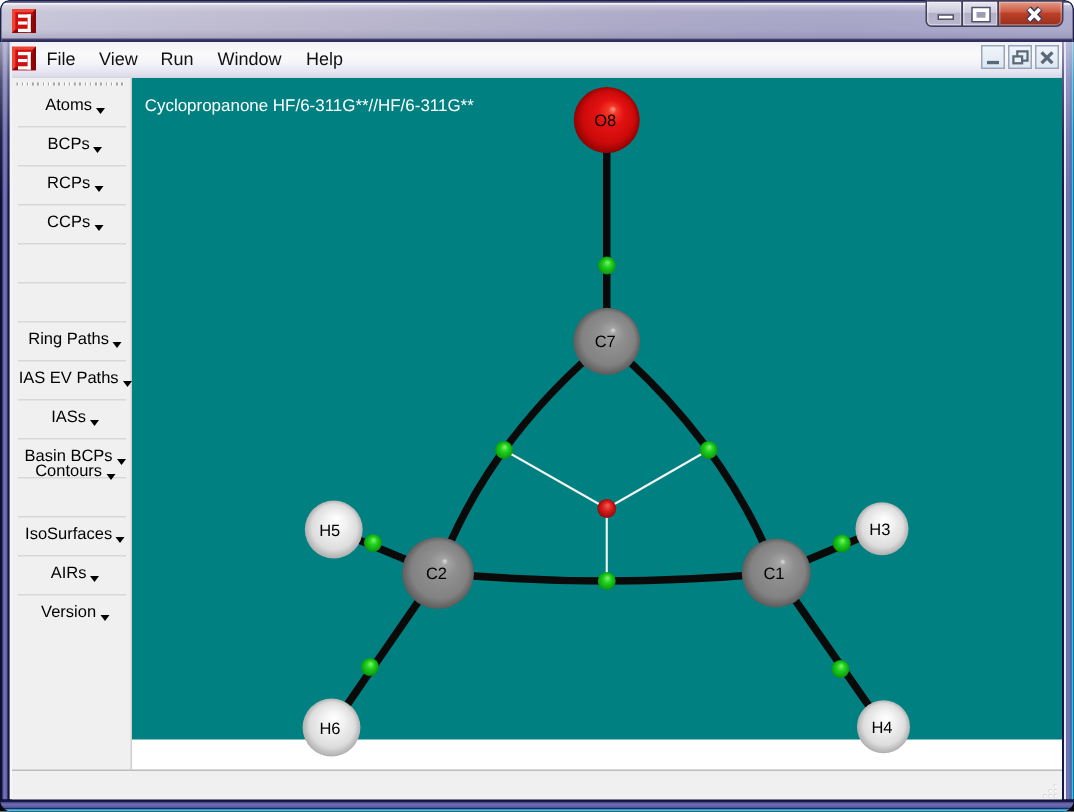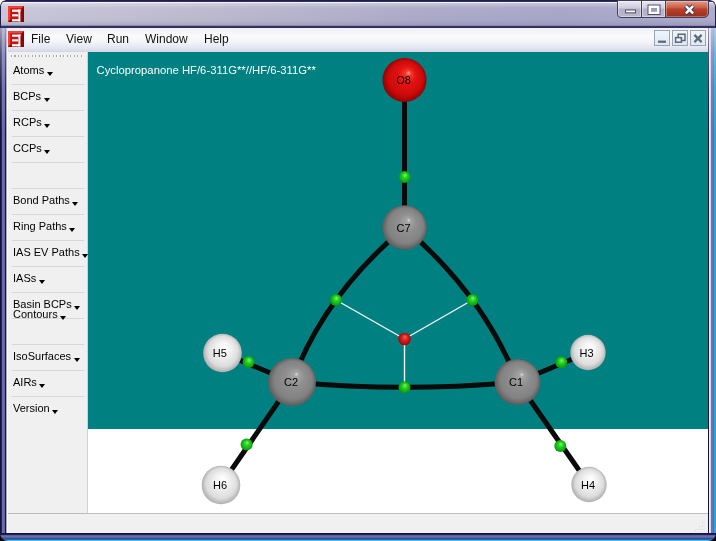--- a/index.html
+++ b/index.html
@@ -22,24 +22,24 @@
 #capclose{left:48px;width:44px;box-shadow:inset 0 0 0 1px rgba(255,255,255,0.3);background:linear-gradient(to bottom,#e39d8a 0%,#cd5c42 42%,#bc4029 50%,#a23422 85%,#93301f 100%);border-radius:0 0 5px 0}
 
 #menubar{position:absolute;left:8px;top:28px;width:700px;height:24px;background:linear-gradient(to bottom,#f0f0f5 0px,#fafafc 8px,#f6f6fa 13px,#e4e5f0 20px,#d9dbe8 23px,#cfd1e0 24px)}
 #mdicon{position:absolute;left:8px;top:31px;width:16px;height:16px}
 .menuitem{position:absolute;top:32px;font-size:12px;color:#111}
 #mdibtns{position:absolute;left:654px;top:29.5px}
 .mdib{position:absolute;top:0;width:16px;height:16.5px;border:1px solid #97a5b9;background:linear-gradient(to bottom,#f0f5fb,#dde7f3);display:flex;align-items:center;justify-content:center}
 
 #sidebar{position:absolute;left:8px;top:52px;width:80px;height:461px;background:#f0f0f0;border-right:1px solid #d0d0d0}
 #grip{position:absolute;left:2.5px;top:3px;width:73px;height:2px;background:repeating-linear-gradient(to right,#a6a6a6 0 1px,#fbfbfb 1px 2px,transparent 2px 3.5px)}
-.sbtn{position:absolute;left:0;width:79px;height:26px;display:flex;align-items:center;font-size:11px;color:#000;padding-left:5px;padding-bottom:3px;white-space:nowrap}
+.sbtn{position:absolute;left:0;width:79px;height:26px;display:flex;align-items:center;justify-content:center;font-size:11px;color:#000;padding-left:5px;padding-bottom:3px;white-space:nowrap}
 .sbtn .arr{width:0;height:0;border-left:3px solid transparent;border-right:3px solid transparent;border-top:4px solid #000;margin-left:2.5px;margin-top:8px}
 .sep{position:absolute;left:4px;width:72px;height:1px;background:#d7d7d7}
-#viewport{position:absolute;left:88px;top:52px;width:620px;height:377px;background:#008080}
+#viewport{position:absolute;left:88px;top:52px;width:620px;height:441px;background:#008080}
 #statusbar{position:absolute;left:8px;top:513px;width:700px;height:20px;background:#f0f0f0;border-top:1px solid #bcbcbc}
 #sizegrip{position:absolute;right:2px;bottom:1px;width:12px;height:12px}
 </style>
 </head>
 <body>
 <div id="pagedark"></div>
 <div id="root">
   <div id="titlebar"></div>
   <div id="leftborder"></div>
   <div id="rightborder"></div>
@@ -128,24 +128,20 @@
         <span>RCPs</span>
         <span class="arr"></span>
       </div>
     <div class="sep" style="top:84px"></div>
     <div class="sbtn" style="top:84px">
         <span>CCPs</span>
         <span class="arr"></span>
       </div>
     <div class="sep" style="top:110px"></div>
     <div class="sep" style="top:136px"></div>
-    <div class="sbtn" style="top:136px">
-        <span>Bond Paths</span>
-        <span class="arr"></span>
-      </div>
     <div class="sep" style="top:162px"></div>
     <div class="sbtn" style="top:162px">
         <span>Ring Paths</span>
         <span class="arr"></span>
       </div>
     <div class="sep" style="top:188px"></div>
     <div class="sbtn" style="top:188px">
         <span>IAS EV Paths</span>
         <span class="arr"></span>
       </div>

